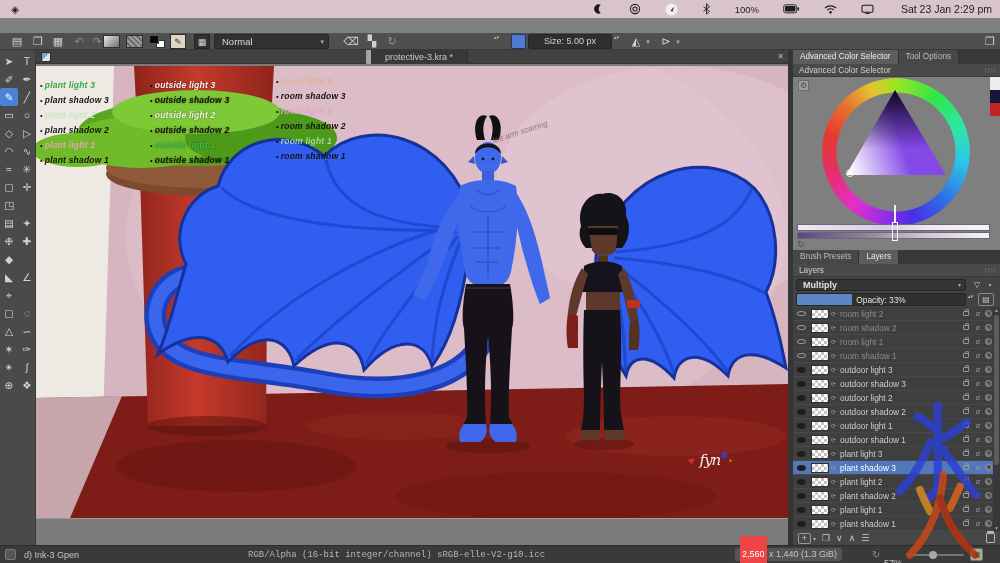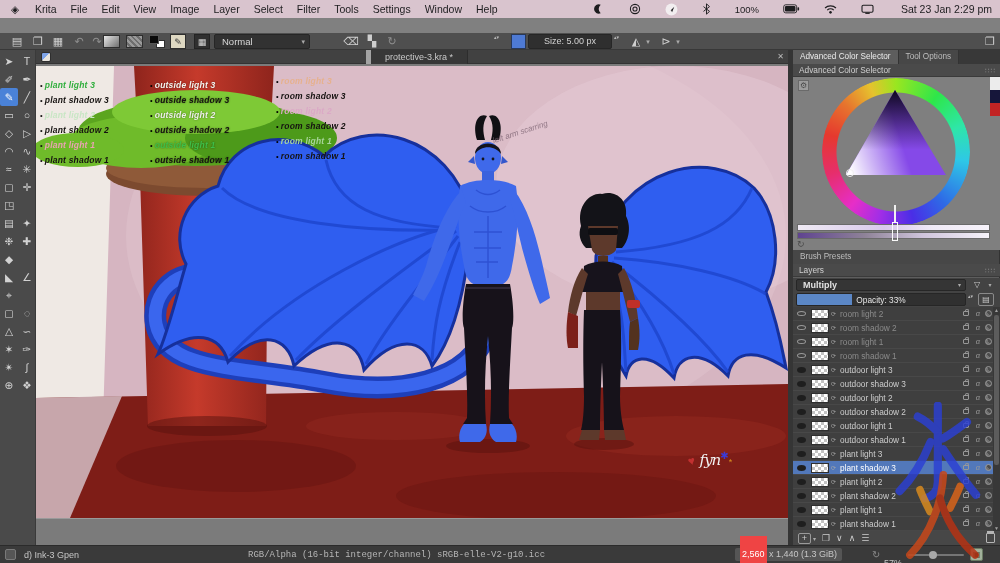--- a/index.html
+++ b/index.html
@@ -35,21 +35,21 @@
     background:linear-gradient(135deg,#e8e8e8,#6f6f6f);border:1px solid #2e2e2e;}
   #sw-pattern{position:absolute;left:126px;top:2px;width:17px;height:13px;border:1px solid #2e2e2e;
     background:repeating-linear-gradient(45deg,#9a9a9a 0 2px,#6e6e6e 2px 4px);}
   #sw-fgbg{position:absolute;left:149px;top:2px;width:16px;height:13px;}
   #sw-fgbg .bgc{position:absolute;right:0;bottom:0;width:9px;height:8px;background:#fff;border:1px solid #2e2e2e;}
   #sw-fgbg .fgc{position:absolute;left:0;top:0;width:10px;height:9px;background:#0a0a0a;border:1px solid #555;}
   #brush-preset-btn{position:absolute;left:170px;top:1px;width:16px;height:15px;background:#ded8c2;
     border:1px solid #2e2e2e;font-size:9px;line-height:14px;text-align:center;color:#333;}
   #grid-btn{position:absolute;left:194px;top:1px;width:16px;height:15px;background:#303030;
     border:1px solid #242424;color:#d8d8d8;font-size:9px;line-height:14px;text-align:center;}
-  #blend-dd{position:absolute;left:214px;top:1px;width:96px;height:15px;background:#323232;
+  #blend-dd{position:absolute;left:214px;top:1px;width:115px;height:15px;background:#323232;
     border:1px solid #262626;border-radius:2px;font-size:9.5px;line-height:13px;color:#d8d8d8;padding-left:7px;}
   #blend-dd .caret{position:absolute;right:4px;top:0;font-size:7px;color:#aaa;line-height:13px;}
   .slider{position:absolute;top:1px;height:15px;border:1px solid #262626;border-radius:2px;
     font-size:9px;color:#e9e9e9;text-align:center;line-height:13px;overflow:hidden;}
   #op-slider{left:398px;width:82px;background:#a21caf;margin-top:20px;}
   #size-slider{left:528px;width:84px;background:#2f2f2f;color:#d3d3d3;}
   .spin{position:absolute;top:1px;width:7px;height:15px;font-size:5px;line-height:7px;color:#bbb;text-align:center;}
   #color-swatch-tb{position:absolute;left:511px;top:1px;width:15px;height:15px;background:#4e7ad4;border:1px solid #283858;}
   #mirror-btn{left:628px;width:16px;} #mirror-caret{left:644px;width:8px;font-size:7px;color:#aaa;}
   #wrap-btn{left:658px;width:16px;} #wrap-caret{left:674px;width:8px;font-size:7px;color:#aaa;}
@@ -90,21 +90,21 @@
   #signature .sig{color:#f2f2f2;font-size:15px;font-style:italic;font-family:"DejaVu Serif",serif;letter-spacing:-1px;}
   #signature .star{color:#3b3bd8;font-size:10px;vertical-align:super;}
   #signature .accent{color:#d8901f;font-size:9px;}
 
   
   #splitter{position:absolute;left:788px;top:50px;width:5px;height:495px;background:#353535;}
 
   
   #rightpanel{position:absolute;left:793px;top:50px;width:207px;height:495px;background:#434343;color:#cfcfcf;}
   #ptabs-top,#ptabs-bottom{position:absolute;left:0;width:207px;height:14px;background:#383838;display:flex;}
-  #ptabs-top{top:0;} #ptabs-bottom{top:200px;flex-direction:column;}
+  #ptabs-top{top:0;} #ptabs-bottom{top:200px;}
   .ptab{height:14px;line-height:14px;font-size:8.2px;padding:0 7px;background:#474747;color:#bdbdbd;
     border-right:1px solid #333;white-space:nowrap;}
   .ptab.active{background:#5d5d5d;color:#ececec;}
   .dheader{position:absolute;left:0;width:207px;height:13px;background:#4a4a4a;border-bottom:1px solid #3a3a3a;
     font-size:8.3px;line-height:13px;padding-left:6px;color:#d0d0d0;}
   #color-header{top:14px;} #layers-header{top:214px;}
   .dheader .dots{position:absolute;right:4px;top:0;color:#9a9a9a;font-size:7px;letter-spacing:1px;}
 
   
   #selector-area{position:absolute;left:0;top:27px;width:207px;height:173px;background:#7f7f7f;}
@@ -201,35 +201,20 @@
   #wm-ice{left:890px;top:402px;opacity:.82;}
   #wm-fire{left:898px;top:468px;opacity:.85;}
 </style>
 </head>
 <body>
 
 <div id="screen">
 
   <div id="menubar">
     <span class="apple">◈</span>
-    <span style="display:flex;">
-
-    <span class="mitem">Krita</span>
-        <span class="mitem">File</span>
-        <span class="mitem">Edit</span>
-        <span class="mitem">View</span>
-        <span class="mitem">Image</span>
-        <span class="mitem">Layer</span>
-        <span class="mitem">Select</span>
-        <span class="mitem">Filter</span>
-        <span class="mitem">Tools</span>
-        <span class="mitem">Settings</span>
-        <span class="mitem">Window</span>
-        <span class="mitem">Help</span>
-      </span>
     <span id="menu-right">
       <svg width="12" height="12" viewBox="0 0 14 14">
           <path d="M9,2 A5.5,5.5 0 1 0 9,12 A6.5,6.5 0 0 1 9,2" fill="#1d1d1f"></path>
         </svg>
       <svg width="12" height="12" viewBox="0 0 14 14">
           <circle cx="7" cy="7" r="5.4" fill="none" stroke="#1d1d1f" stroke-width="1.2"></circle>
           <circle cx="7" cy="7" r="2.4" fill="none" stroke="#1d1d1f" stroke-width="1.2"></circle>
         </svg>
       <svg width="13" height="13" viewBox="0 0 14 14">
           <circle cx="7" cy="7" r="6.4" fill="#f2eef0"></circle>

